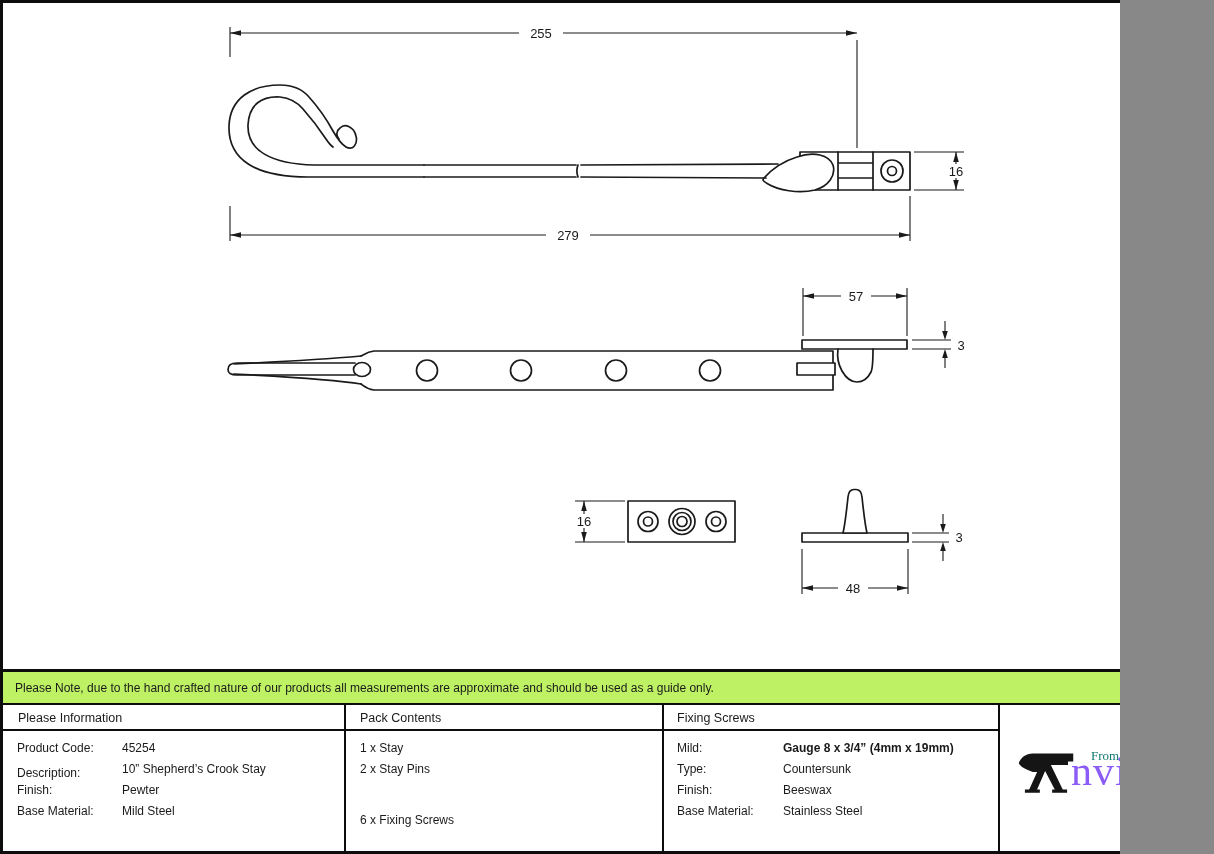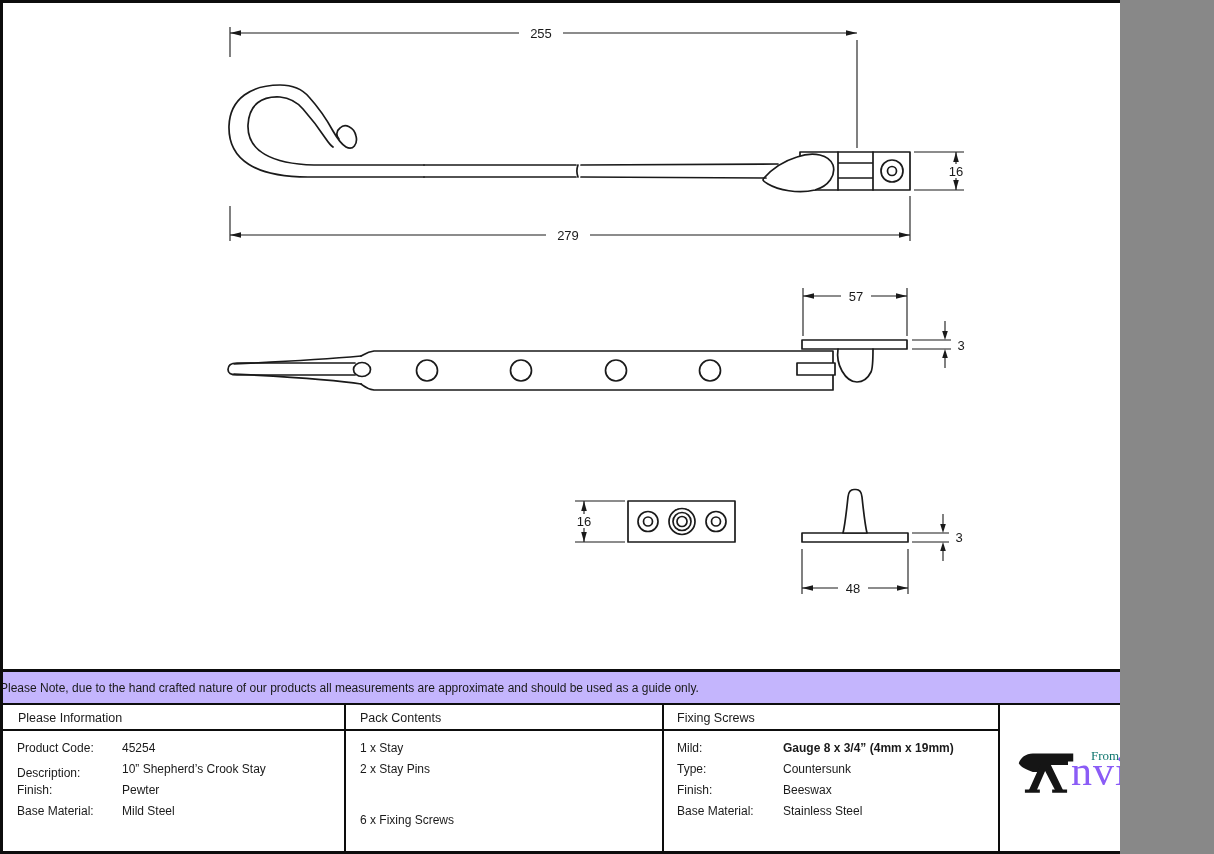--- a/index.html
+++ b/index.html
@@ -12,21 +12,21 @@
   svg.drawing { position:absolute; left:0; top:0; }
   svg .shape { fill:none; stroke:#1a1a1a; stroke-width:1.7; stroke-linecap:round; stroke-linejoin:round; }
   svg .shape-filled { fill:#ffffff; stroke:#1a1a1a; stroke-width:1.7; stroke-linejoin:round; }
   svg .dimline { fill:none; stroke:#1a1a1a; stroke-width:1.1; }
   svg .arrow { fill:#1a1a1a; stroke:none; }
   svg .labelbg { fill:#ffffff; stroke:none; }
   svg text { font-family:"Liberation Sans", sans-serif; font-size:13px; fill:#1a1a1a; text-anchor:middle; }
   .note-row {
     position:absolute; left:0; top:669px; width:1214px; height:36px; box-sizing:border-box;
     border-top:3px solid #0d0d0d; border-bottom:2px solid #0d0d0d;
-    display:flex; align-items:center; padding-left:0; font-size:12px; background:#c4b5fd;
+    display:flex; align-items:center; padding-left:15px; font-size:12px; background:#bef264;
   }
   .vsep { position:absolute; width:2px; background:#0d0d0d; top:705px; height:146px; }
   .hsep { position:absolute; height:2px; background:#0d0d0d; }
   .th { position:absolute; font-size:12.5px; white-space:nowrap; }
   .cell { position:absolute; font-size:12px; white-space:nowrap; }
   .logo { position:absolute; left:1015px; top:742px; width:185px; height:64px; }
   .logo .anvil-a { position:absolute; left:2px; top:5px; }
   .logo .brand { position:absolute; left:56px; top:4px; font-family:"Liberation Serif", serif;
     font-size:42px; line-height:50px; letter-spacing:1px; color:#8b5cf6; }
   .logo .prefix { position:absolute; left:76px; top:6px; font-family:"Liberation Serif", serif;

